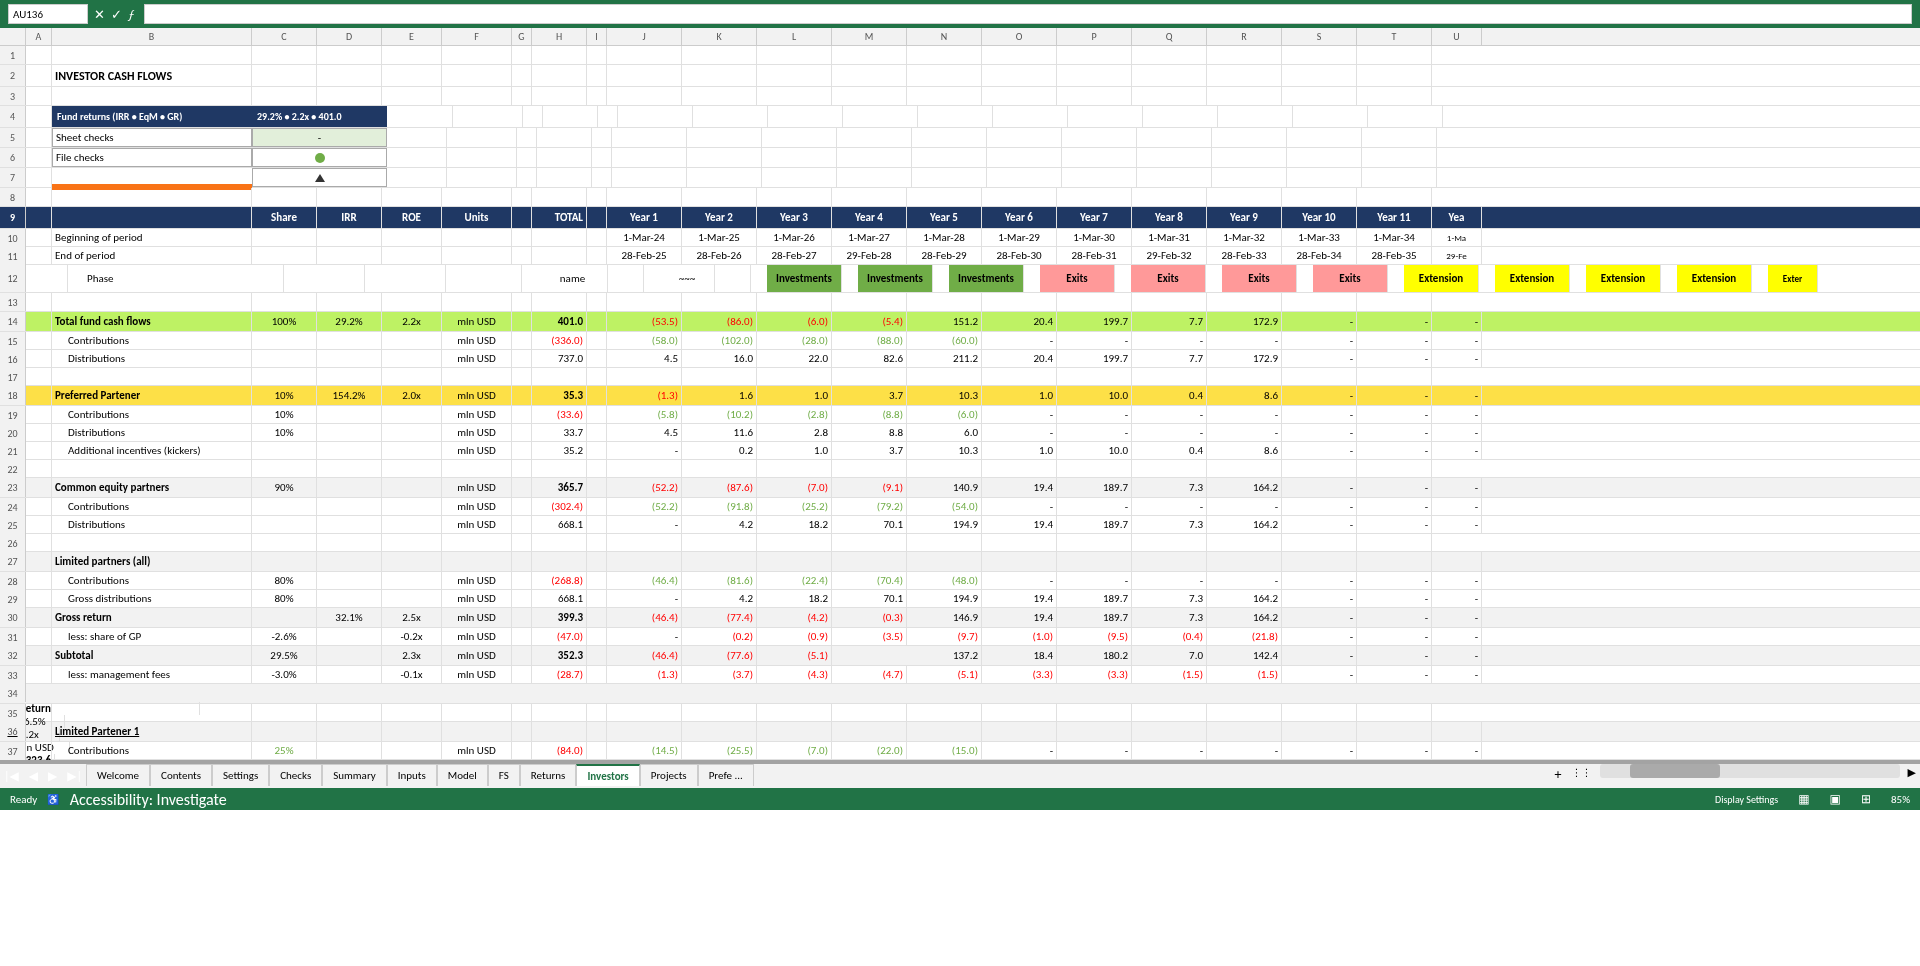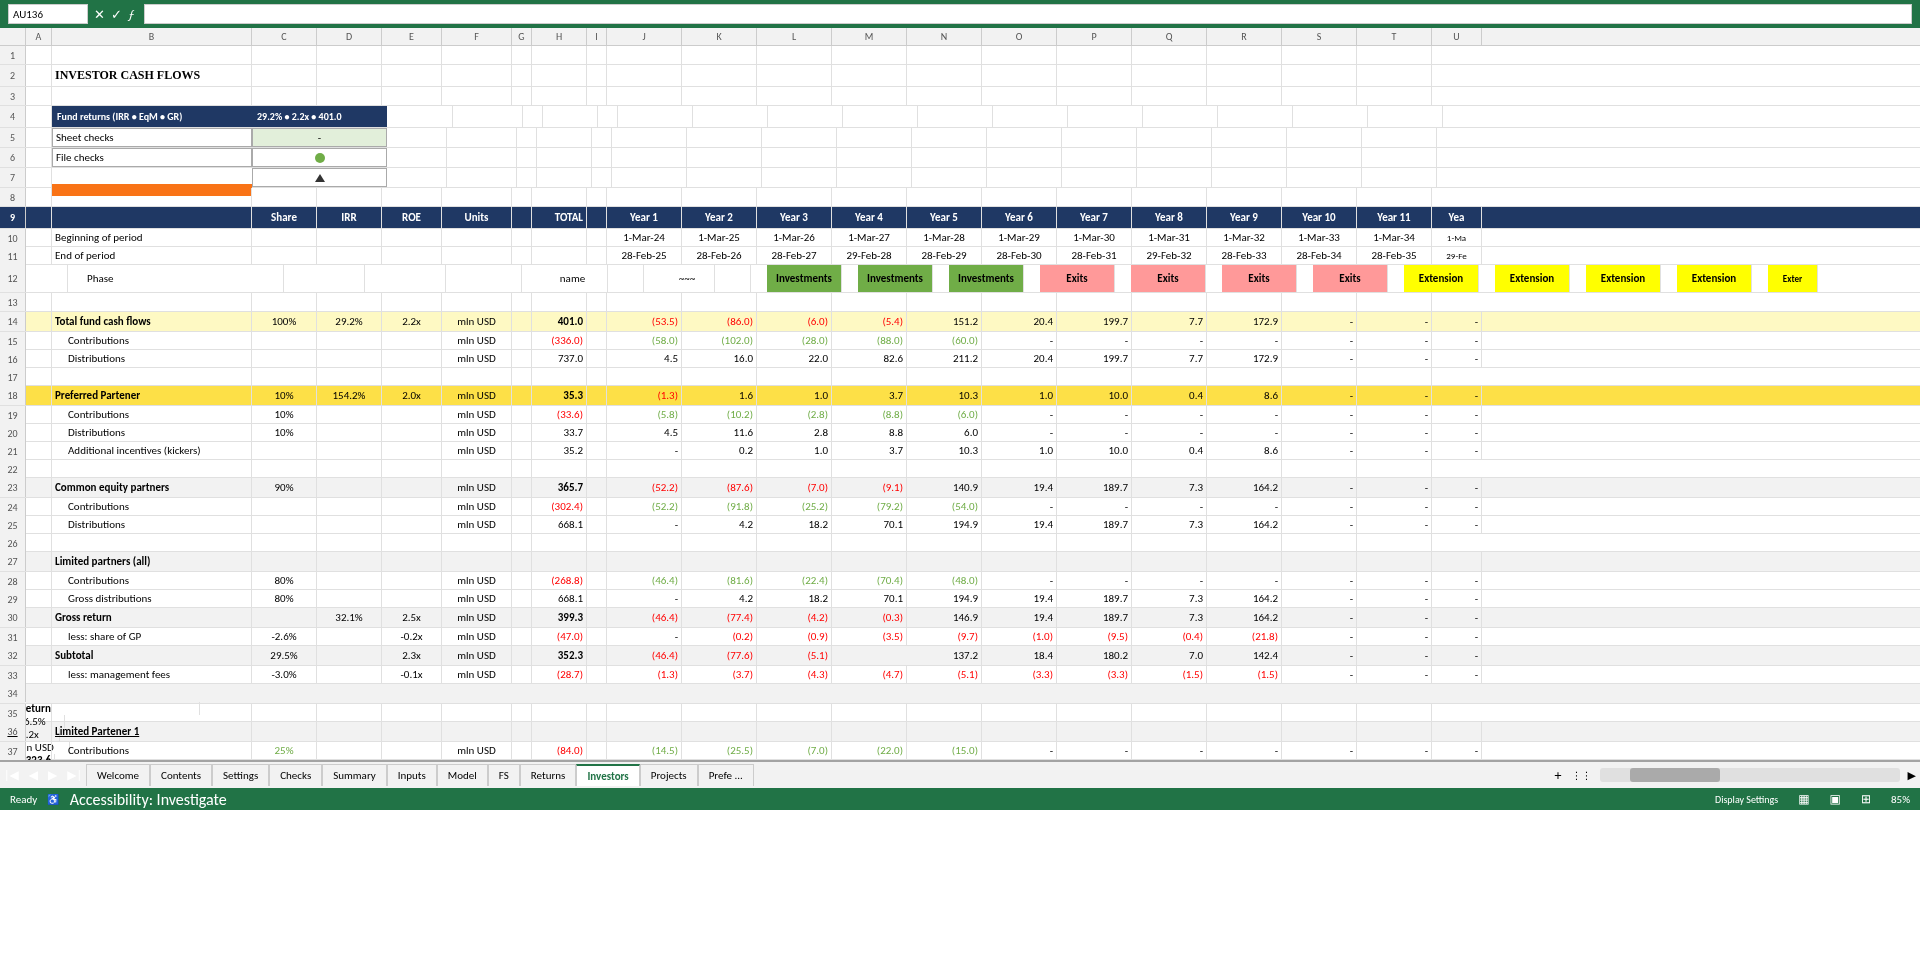--- a/index.html
+++ b/index.html
@@ -256,21 +256,21 @@
     <div class="cell col-yr"></div>
     <div class="cell col-yr"></div>
     <div class="cell col-yr"></div>
     <div class="cell col-yr"></div>
     <div class="cell col-yr"></div>
   </div>
 
   <div class="sheet-row" style="height:22px;">
     <div class="row-num">2</div>
     <div class="cell col-a"></div>
-    <div class="cell col-b bold" style="font-size:12px; font-weight:bold;font-family:Liberation Serif, serif;">INVESTOR CASH FLOWS</div>
+    <div class="cell col-b bold" style="font-size:12px; font-weight:bold;">INVESTOR CASH FLOWS</div>
     <div class="cell col-c"></div>
     <div class="cell col-d"></div>
     <div class="cell col-e"></div>
     <div class="cell col-f"></div>
     <div class="cell col-g"></div>
     <div class="cell col-h"></div>
     <div class="cell col-i"></div>
     <div class="cell col-yr"></div>
     <div class="cell col-yr"></div>
     <div class="cell col-yr"></div>
@@ -376,21 +376,21 @@
     <div class="cell col-yr"></div>
     <div class="cell col-yr"></div>
     <div class="cell col-yr"></div>
     <div class="cell col-yr"></div>
     <div class="cell col-yr"></div>
   </div>
 
   <div class="sheet-row" style="height:20px;">
     <div class="row-num">7</div>
     <div class="cell col-a"></div>
-    <div class="cell col-b" style="border:6px solid #f97316;margin-top:16px;">Table of contents</div>
+    <div class="cell col-b" style="border:3px solid #f97316;margin-top:16px;">Table of contents</div>
     <div class="cell col-c cell-center" style="width:135px; border:1px solid #aaa;">
       <span class="triangle-up"></span>
     </div>
     <div class="cell col-e"></div>
     <div class="cell col-f"></div>
     <div class="cell col-g"></div>
     <div class="cell col-h"></div>
     <div class="cell col-i"></div>
     <div class="cell col-yr"></div>
     <div class="cell col-yr"></div>
@@ -546,21 +546,21 @@
     <div class="cell col-yr"></div>
     <div class="cell col-yr"></div>
     <div class="cell col-yr"></div>
     <div class="cell col-yr"></div>
     <div class="cell col-yr"></div>
     <div class="cell col-yr"></div>
     <div class="cell col-yr"></div>
     <div class="cell col-yr"></div>
   </div>
 
-  <div class="sheet-row" style="height:20px; background:#fef9c3;">
+  <div class="sheet-row" style="height:20px; background:#bef264;">
     <div class="row-num">14</div>
     <div class="cell col-a"></div>
     <div class="cell col-b bold">Total fund cash flows</div>
     <div class="cell col-c cell-center">100%</div>
     <div class="cell col-d cell-center">29.2%</div>
     <div class="cell col-e cell-center">2.2x</div>
     <div class="cell col-f cell-center">mln USD</div>
     <div class="cell col-g"></div>
     <div class="cell col-h cell-right bold">401.0</div>
     <div class="cell col-i"></div>
@@ -1144,21 +1144,21 @@
     <div class="cell col-yr cell-right">-</div>
     <div class="cell col-yr cell-right">-</div>
     <div class="cell col-yr cell-right">-</div>
     <div class="cell col-yr cell-right">-</div>
     <div class="cell col-yr cell-right">-</div>
     <div class="cell col-yr cell-right" style="width:50px;">-</div>
   </div>
 
 </div>
 
-<div style="display:flex; align-items:center; background:#f2f2f2; border-top:2px solid #a3a3a3; height:28px;">
+<div style="display:flex; background:#f2f2f2; border-top:4px solid #a3a3a3; height:28px;">
   <div class="nav-arrows">
     <span class="nav-arrow">|◀</span>
     <span class="nav-arrow">◀</span>
     <span class="nav-arrow">▶</span>
     <span class="nav-arrow">▶|</span>
   </div>
   <div id="tab-bar" style="display:flex; overflow:hidden; flex:1;">
   <div class="tab">Welcome</div>
       <div class="tab">Contents</div>
       <div class="tab">Settings</div>

